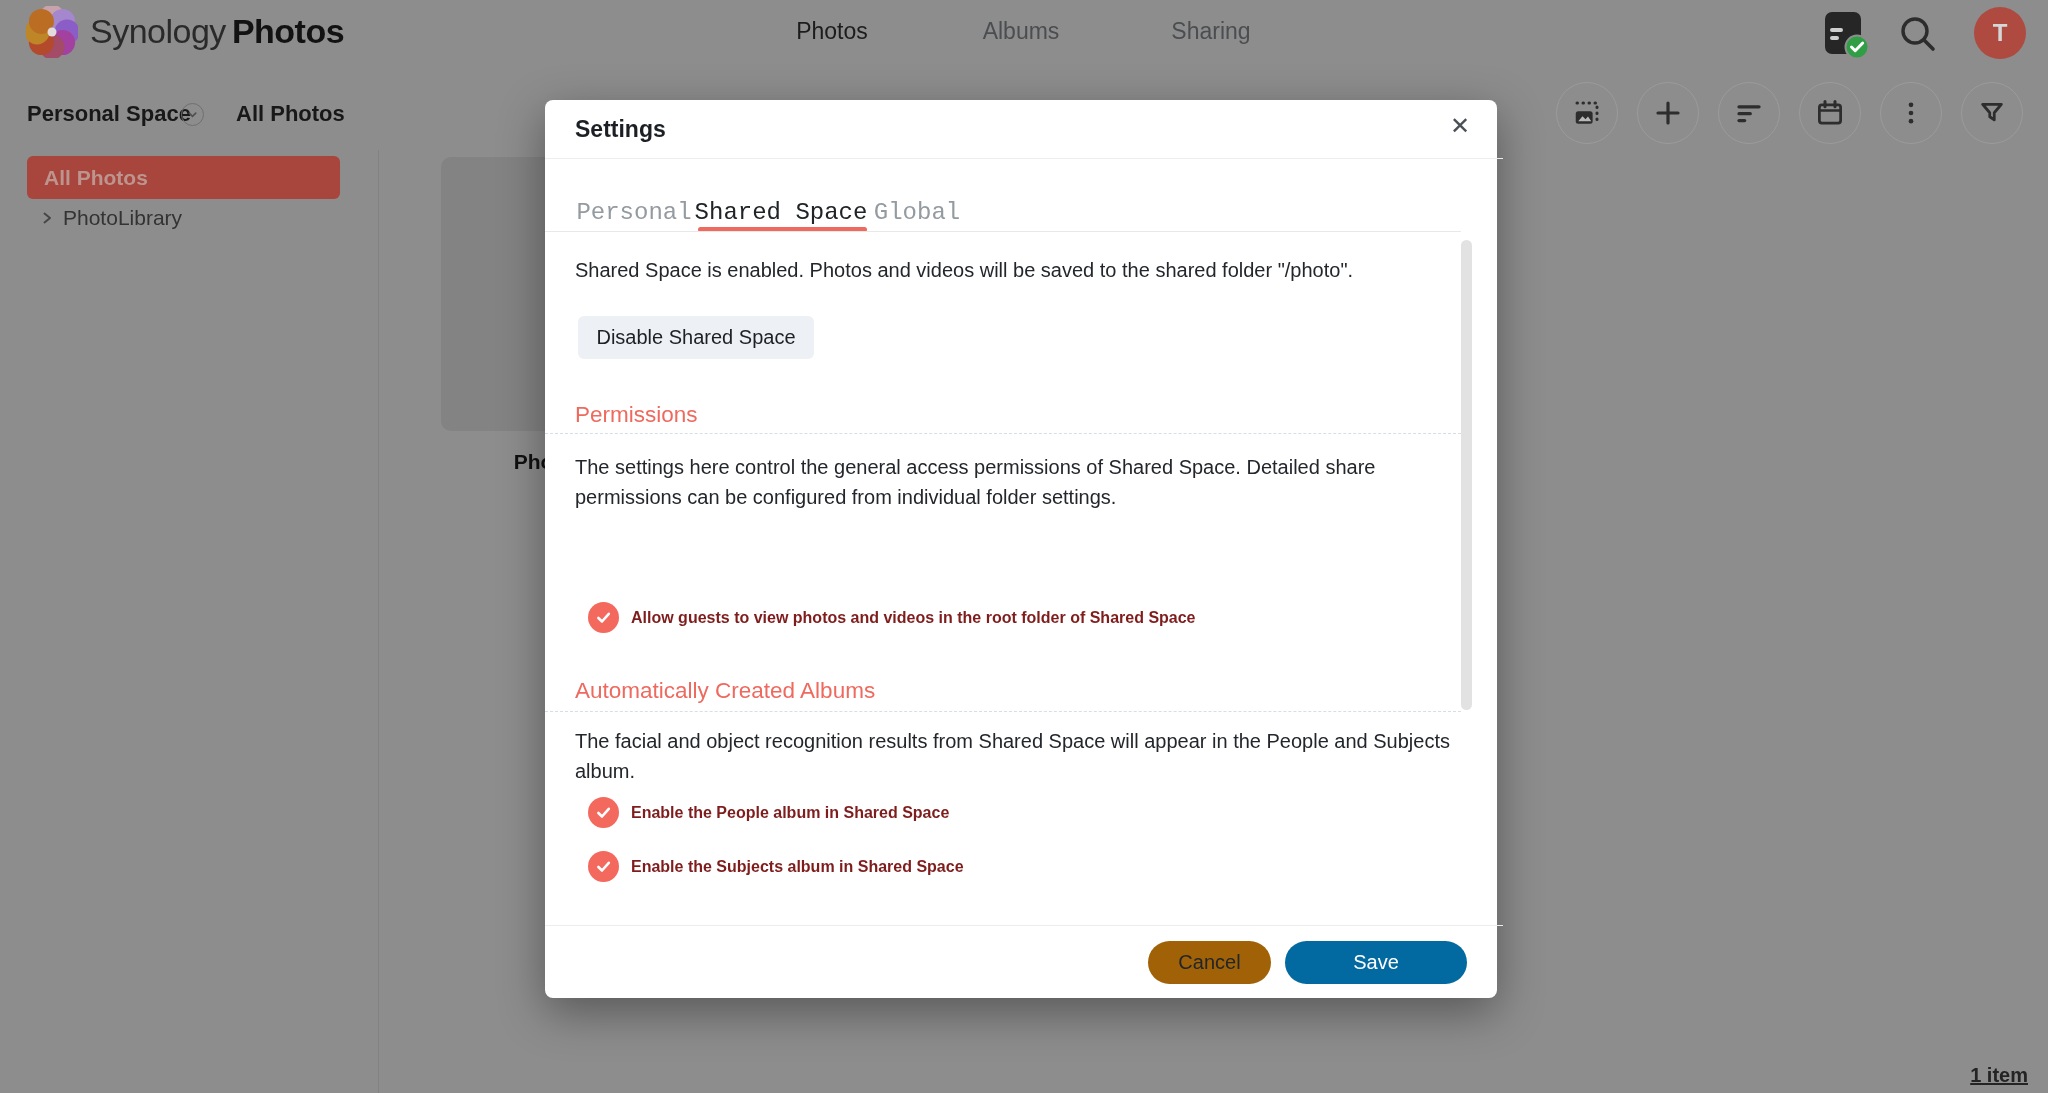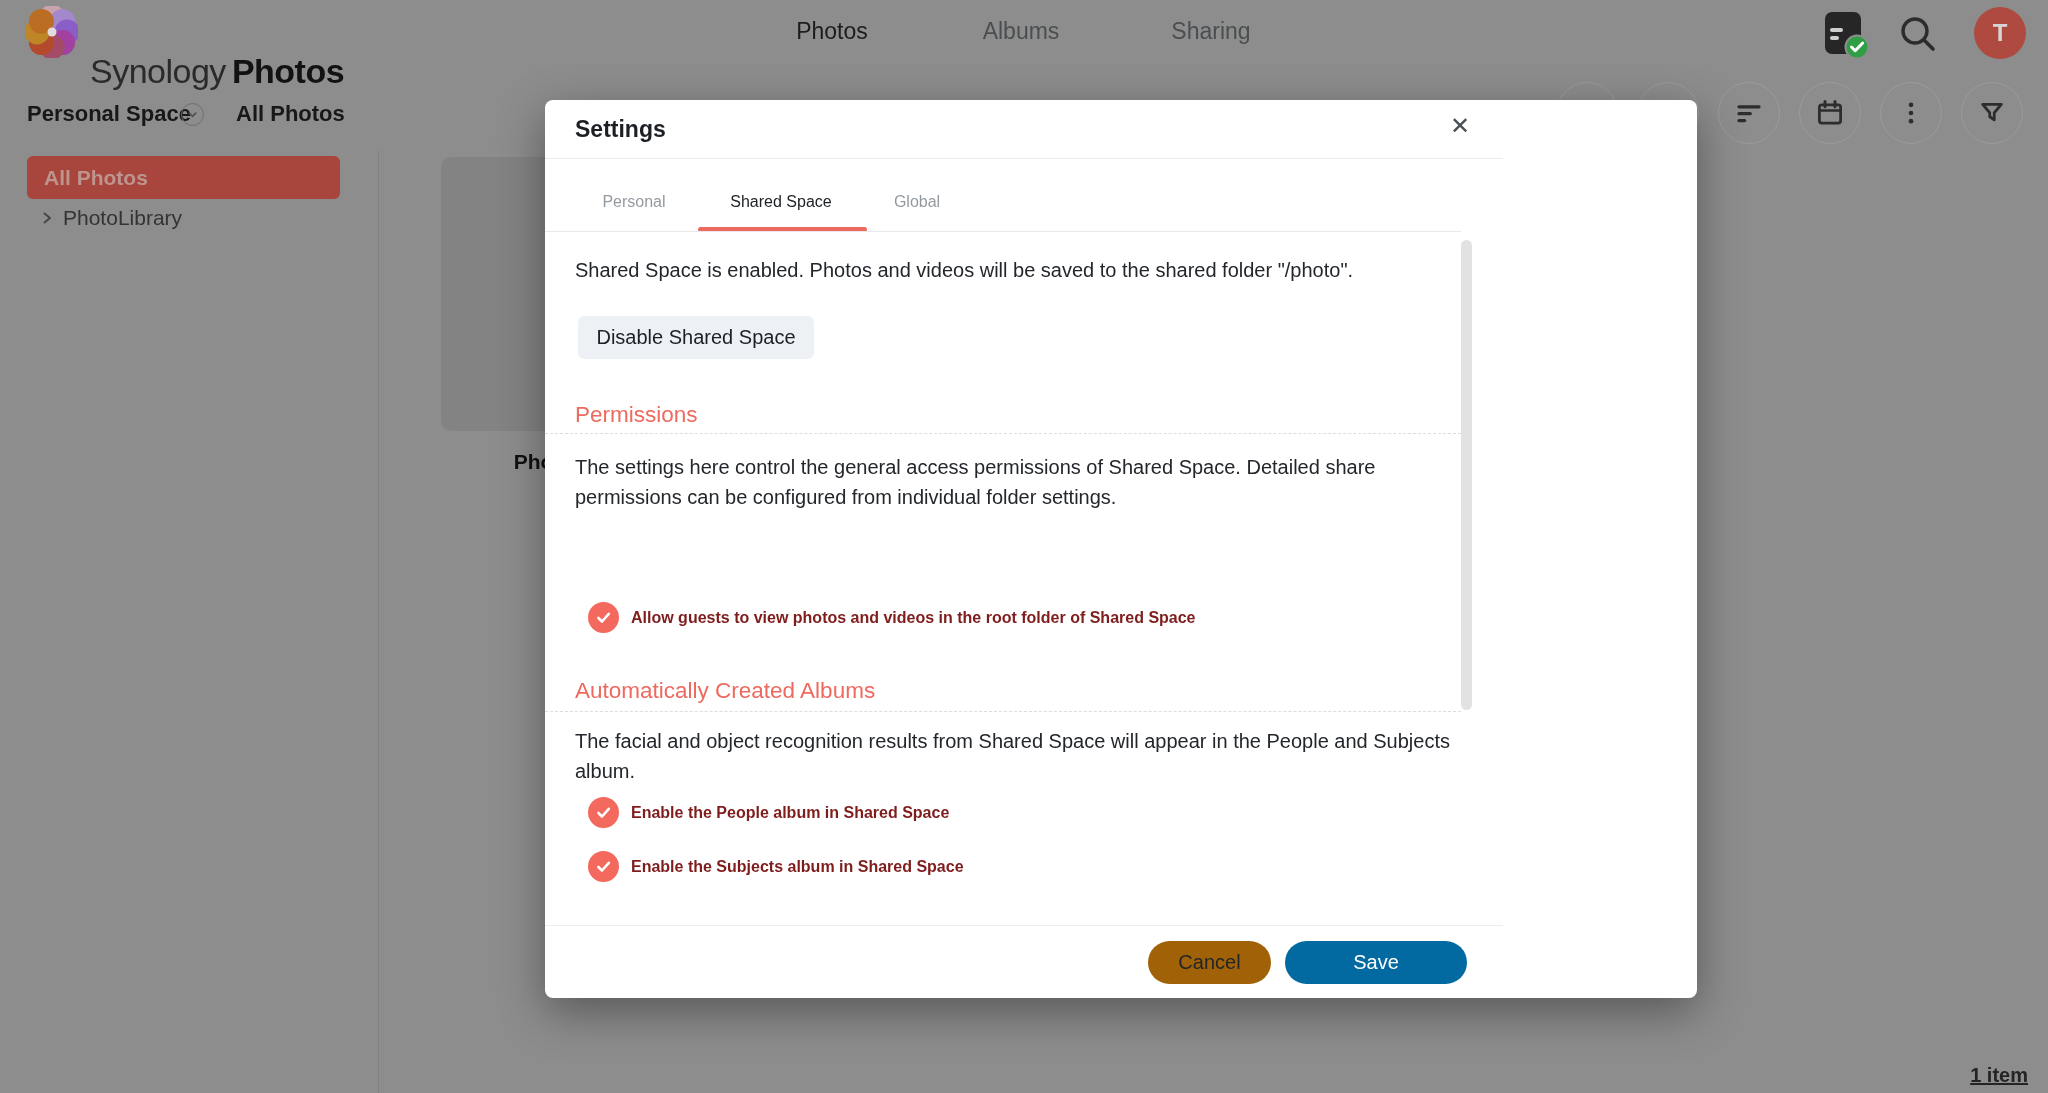--- a/index.html
+++ b/index.html
@@ -2,21 +2,21 @@
 <html><head>
 <meta charset="utf-8">
 <style>
   html,body{margin:0;padding:0;background:#6f6f6f;}
   #stage{position:relative;width:2048px;height:1093px;overflow:hidden;
          background:#8d8d8d;font-family:"Liberation Sans",sans-serif;
          -webkit-font-smoothing:antialiased;}
   .abs{position:absolute;}
 
   
-  .brand{left:90px;top:12px;display:flex;align-items:center;gap:6px;margin-top:40px;}
+  .brand{left:90px;top:12px;display:flex;align-items:center;gap:6px;}
   .brand .light{font-size:34px;font-weight:300;color:#2a2a2a;letter-spacing:-.5px;}
   .brand .bold{font-size:34px;font-weight:700;color:#121212;letter-spacing:-.5px;}
   .navtab{top:18px;font-size:23px;transform:translateX(-50%);cursor:pointer;}
   .navtab.active{color:#1c1c1c;font-weight:500;}
   .navtab.idle{color:#4b4e50;}
   .hicon{top:8px;width:52px;height:52px;display:flex;align-items:center;justify-content:center;}
   .avatar{left:1974px;top:7px;width:52px;height:52px;border-radius:50%;background:#ae4a40;
           display:flex;align-items:center;justify-content:center;color:#d6d6d6;
           font-size:24px;font-weight:600;}
   .toolbtn{top:82px;width:62px;height:62px;border-radius:50%;border:1px solid #9b9b9b;
@@ -30,27 +30,27 @@
   .chip span{color:#bd948e;font-size:21px;font-weight:700;}
   .tree{left:40px;top:206px;display:flex;align-items:center;gap:9px;}
   .tree span{font-size:21px;color:#333;}
   .vdivider{left:378px;top:150px;width:1px;height:943px;background:#828282;}
   .thumbcard{left:441px;top:157px;width:276px;height:274px;border-radius:10px;background:#838383;}
   .thumblabel{left:441px;top:450px;width:276px;text-align:center;font-size:21px;
               font-weight:700;color:#101010;}
   .statuscount{right:20px;top:1064px;font-size:20px;font-weight:600;color:#242424;text-decoration:underline;}
 
   
-  .modal{left:545px;top:100px;width:1152px;height:898px;background:#fff;border-radius:8px;
+  .modal{left:545px;top:100px;width:952px;height:898px;background:#fff;border-radius:8px;
          box-shadow:0 14px 46px rgba(0,0,0,.38);}
   .m-title{left:30px;top:16px;font-size:23px;font-weight:600;color:#1c2025;}
   .m-close{left:895px;top:6px;width:40px;height:40px;display:flex;align-items:center;
            justify-content:center;font-size:24px;color:#4a5055;cursor:pointer;}
   .m-hline{left:0;top:58px;width:958px;height:1px;background:#ededed;}
-  .m-tab{top:93px;transform:translateX(-50%);font-size:16px;cursor:pointer;}
+  .m-tab{top:99px;transform:translateX(-50%);font-size:24px;cursor:pointer;font-family:Liberation Mono, monospace;}
   .m-tab.idle{color:#939aa0;}
   .m-tab.active{color:#202427;font-weight:500;}
   .m-underline{left:153px;top:127px;width:169px;height:5px;border-radius:3px;background:#ef6a5e;}
   .m-tabline{left:0;top:131px;width:916px;height:1px;background:#e8e8e8;}
   .para{left:30px;width:912px;font-size:20px;line-height:30px;color:#23272c;}
   .gbtn{height:43px;border-radius:6px;background:#edf0f4;border:none;font-size:20px;
         color:#1d2126;display:flex;align-items:center;justify-content:center;cursor:pointer;
         font-family:"Liberation Sans",sans-serif;}
   .s-head{left:30px;font-size:22.5px;color:#ee695e;}
   .dashline{left:0;width:916px;height:0;border-top:1px dashed #d7dfe6;}

